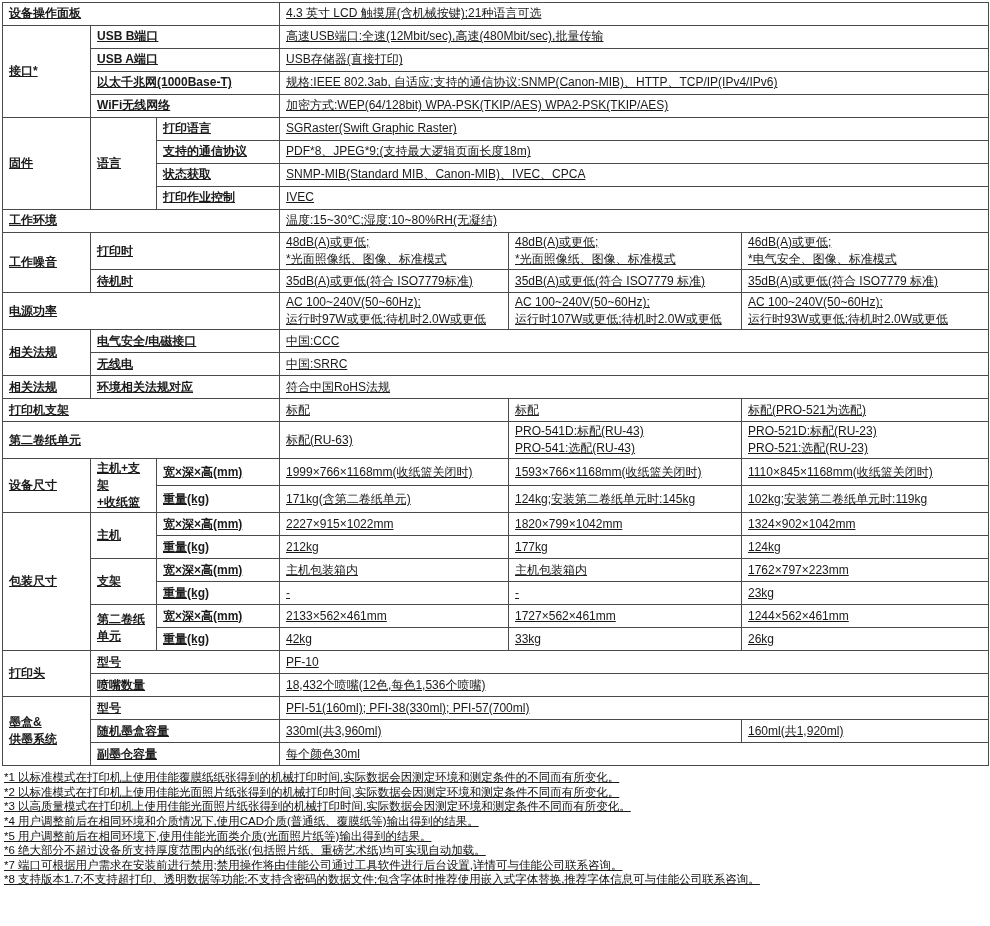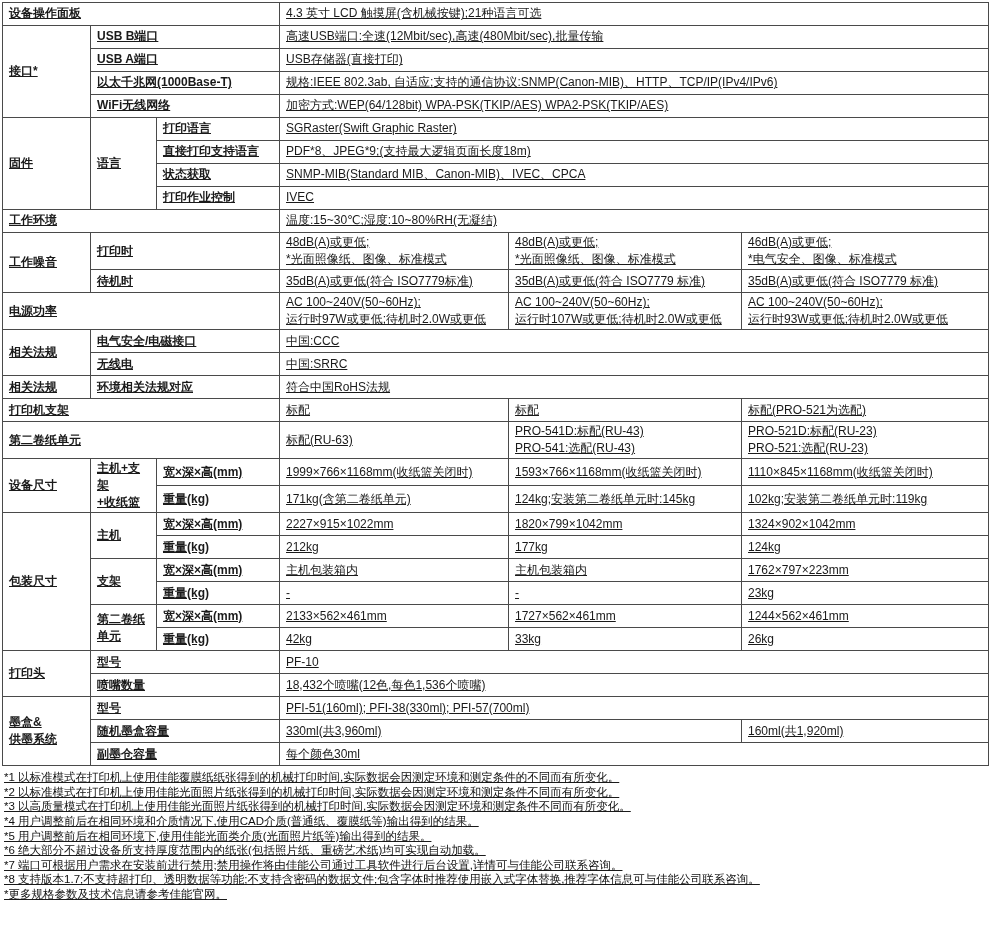--- a/index.html
+++ b/index.html
@@ -59,21 +59,21 @@
     <td class="val" colspan="3">加密方式:WEP(64/128bit) WPA-PSK(TKIP/AES) WPA2-PSK(TKIP/AES)</td>
   </tr>
 
   <tr>
     <td class="lbl" rowspan="4">固件</td>
     <td class="lbl" rowspan="4">语言</td>
     <td class="lbl">打印语言</td>
     <td class="val" colspan="3">SGRaster(Swift Graphic Raster)</td>
   </tr>
   <tr>
-    <td class="lbl">直接打印支持语言</td>
+    <td class="lbl">支持的通信协议</td>
     <td class="val" colspan="3">PDF*8、JPEG*9;(支持最大逻辑页面长度18m)</td>
   </tr>
   <tr>
     <td class="lbl">状态获取</td>
     <td class="val" colspan="3">SNMP-MIB(Standard MIB、Canon-MIB)、IVEC、CPCA</td>
   </tr>
   <tr>
     <td class="lbl">打印作业控制</td>
     <td class="val" colspan="3">IVEC</td>
   </tr>
@@ -230,15 +230,14 @@
 
 <div class="footnotes">
   <div class="fn">*1 以标准模式在打印机上使用佳能覆膜纸纸张得到的机械打印时间,实际数据会因测定环境和测定条件的不同而有所变化。</div>
   <div class="fn">*2 以标准模式在打印机上使用佳能光面照片纸张得到的机械打印时间,实际数据会因测定环境和测定条件不同而有所变化。</div>
   <div class="fn">*3 以高质量模式在打印机上使用佳能光面照片纸张得到的机械打印时间,实际数据会因测定环境和测定条件不同而有所变化。</div>
   <div class="fn">*4 用户调整前后在相同环境和介质情况下,使用CAD介质(普通纸、覆膜纸等)输出得到的结果。</div>
   <div class="fn">*5 用户调整前后在相同环境下,使用佳能光面类介质(光面照片纸等)输出得到的结果。</div>
   <div class="fn">*6 绝大部分不超过设备所支持厚度范围内的纸张(包括照片纸、重磅艺术纸)均可实现自动加载。</div>
   <div class="fn">*7 端口可根据用户需求在安装前进行禁用;禁用操作将由佳能公司通过工具软件进行后台设置,详情可与佳能公司联系咨询。</div>
   <div class="fn">*8 支持版本1.7;不支持超打印、透明数据等功能;不支持含密码的数据文件;包含字体时推荐使用嵌入式字体替换,推荐字体信息可与佳能公司联系咨询。</div>
-  <div class="fn">*更多规格参数及技术信息请参考佳能官网。</div>
 </div>
 </div>
 
 </body></html>

